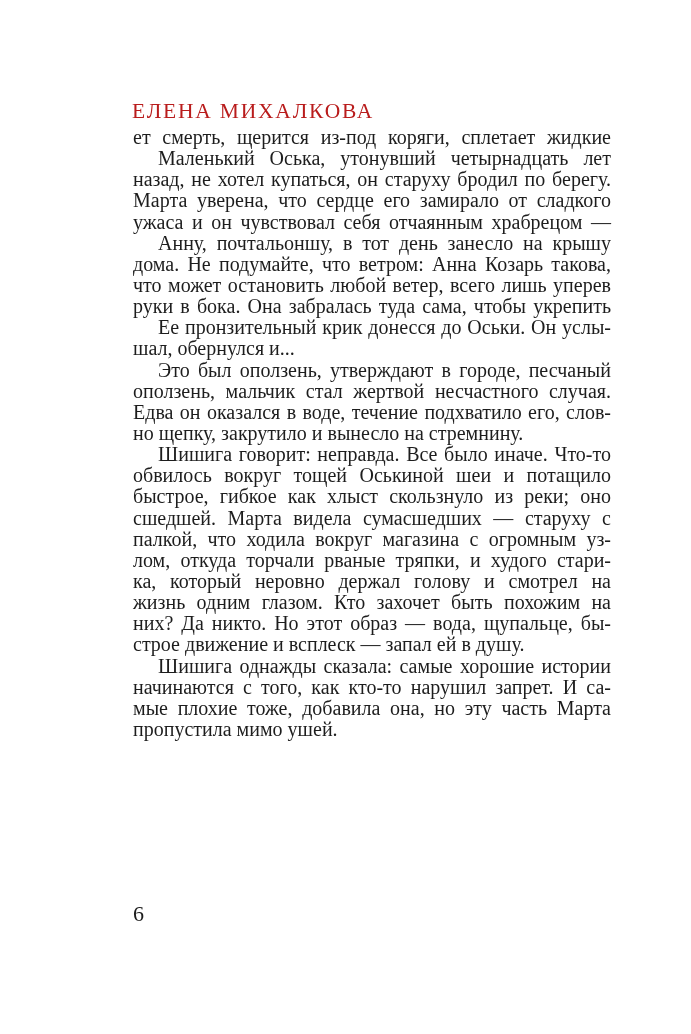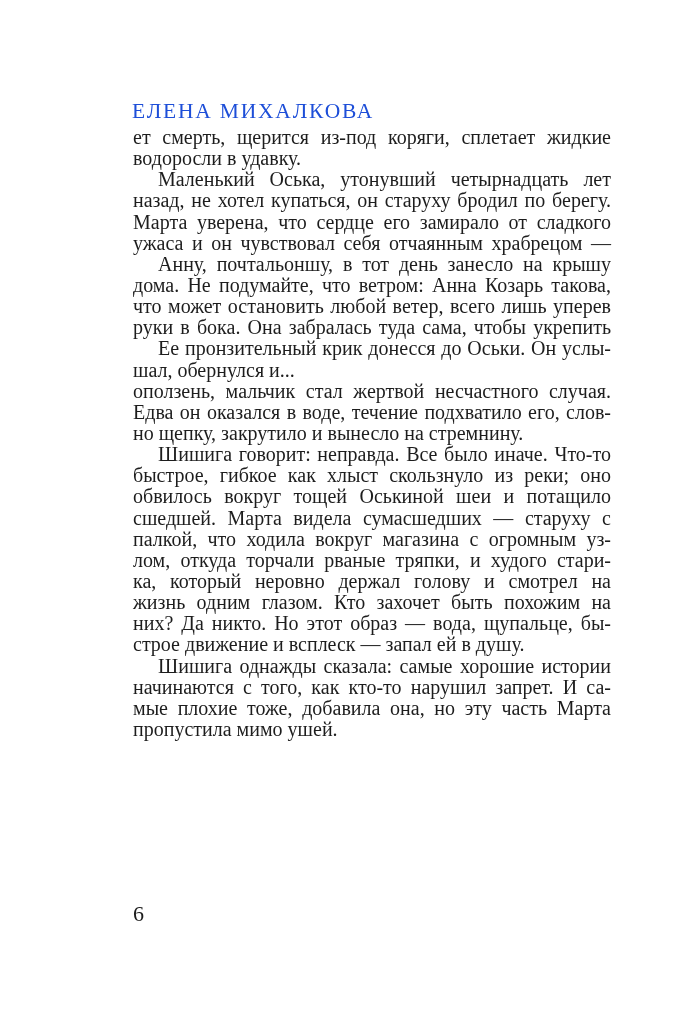--- a/index.html
+++ b/index.html
@@ -20,21 +20,21 @@
     inset: 0;
     background: #ffffff;
   }
   .running-header {
     position: absolute;
     left: 132px;
     top: 99px;
     font-size: 21.5px;
     letter-spacing: 1.8px;
     font-weight: 400;
-    color: #1d4ed8;
+    color: #b91c1c;
     white-space: nowrap;
     text-align: right;
   }
   .text-block {
     position: absolute;
     left: 133px;
     top: 127px;
     width: 478px;
     font-size: 20px;
     color: #1d1d1d;
@@ -65,47 +65,47 @@
 </style>
 </head>
 <body style="background: rgb(255, 255, 255); color: rgb(29, 29, 29);">
 
 <div class="book-page">
   <div class="running-header">ЕЛЕНА МИХАЛКОВА</div>
 
   <div class="text-block">
       <div class="paragraph">
         <div class="line">ет смерть, щерится из-под коряги, сплетает жидкие</div>
-        <div class="line last">водоросли в удавку.</div>
       </div>
       <div class="paragraph">
         <div class="line indent">Маленький Оська, утонувший четырнадцать лет</div>
         <div class="line">назад, не хотел купаться, он старуху бродил по берегу.</div>
         <div class="line">Марта уверена, что сердце его замирало от сладкого</div>
         <div class="line">ужаса и он чувствовал себя отчаянным храбрецом —</div>
       </div>
       <div class="paragraph">
         <div class="line indent">Анну, почтальоншу, в тот день занесло на крышу</div>
         <div class="line">дома. Не подумайте, что ветром: Анна Козарь такова,</div>
         <div class="line">что может остановить любой ветер, всего лишь уперев</div>
         <div class="line">руки в бока. Она забралась туда сама, чтобы укрепить</div>
       </div>
       <div class="paragraph">
         <div class="line indent">Ее пронзительный крик донесся до Оськи. Он услы-</div>
         <div class="line last">шал, обернулся и...</div>
       </div>
       <div class="paragraph">
+        <div class="line indent">Это был оползень, утверждают в городе, песчаный</div>
         <div class="line">оползень, мальчик стал жертвой несчастного случая.</div>
         <div class="line">Едва он оказался в воде, течение подхватило его, слов-</div>
         <div class="line last">но щепку, закрутило и вынесло на стремнину.</div>
       </div>
       <div class="paragraph">
         <div class="line indent">Шишига говорит: неправда. Все было иначе. Что-то</div>
+        <div class="line">обвилось вокруг тощей Оськиной шеи и потащило</div>
         <div class="line">быстрое, гибкое как хлыст скользнуло из реки; оно</div>
-        <div class="line">обвилось вокруг тощей Оськиной шеи и потащило</div>
         <div class="line">сшедшей. Марта видела сумасшедших — старуху с</div>
         <div class="line">палкой, что ходила вокруг магазина с огромным уз-</div>
         <div class="line">лом, откуда торчали рваные тряпки, и худого стари-</div>
         <div class="line">ка, который неровно держал голову и смотрел на</div>
         <div class="line">жизнь одним глазом. Кто захочет быть похожим на</div>
         <div class="line">них? Да никто. Но этот образ — вода, щупальце, бы-</div>
         <div class="line last">строе движение и всплеск — запал ей в душу.</div>
       </div>
       <div class="paragraph">
         <div class="line indent">Шишига однажды сказала: самые хорошие истории</div>

